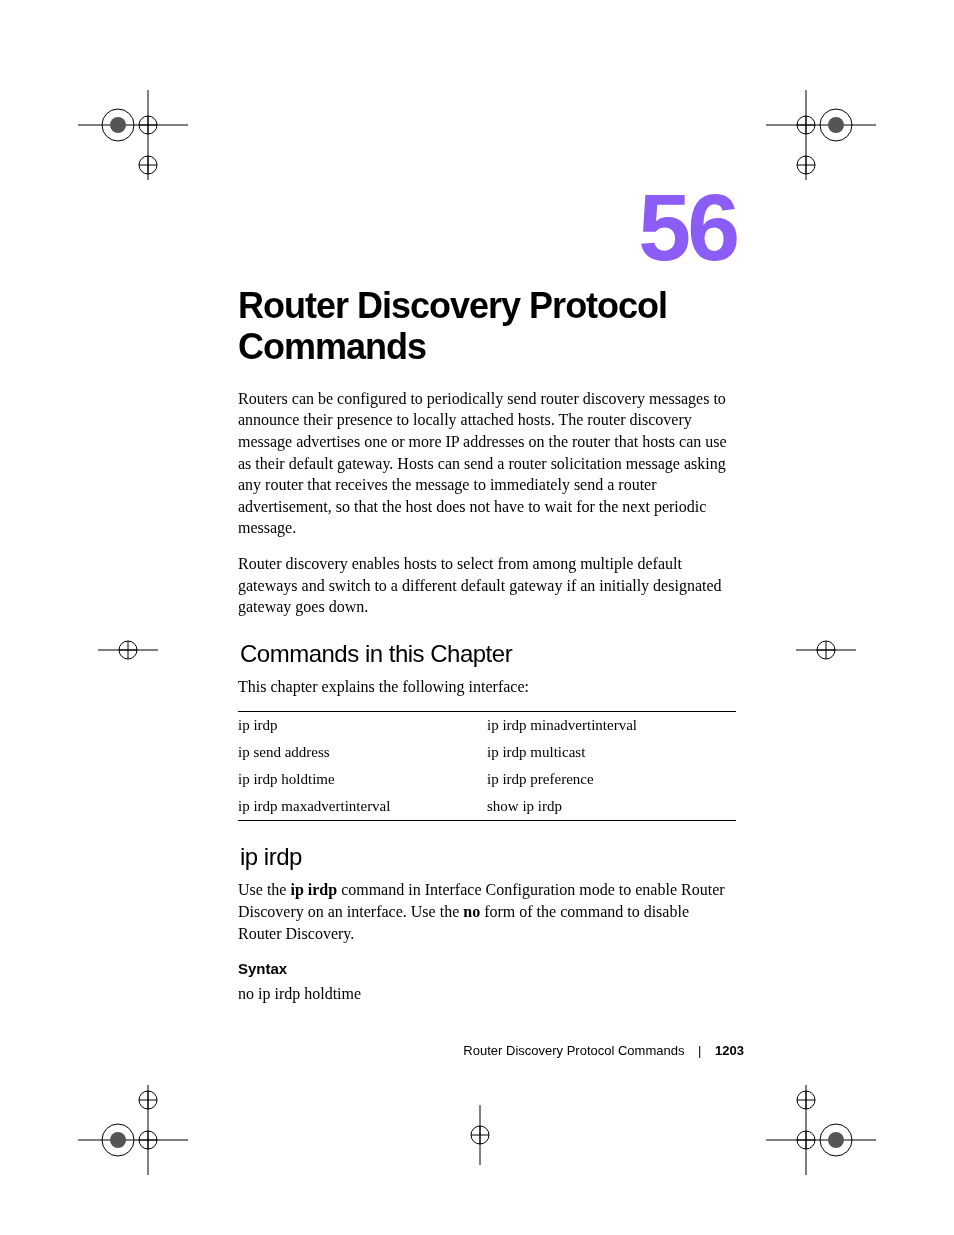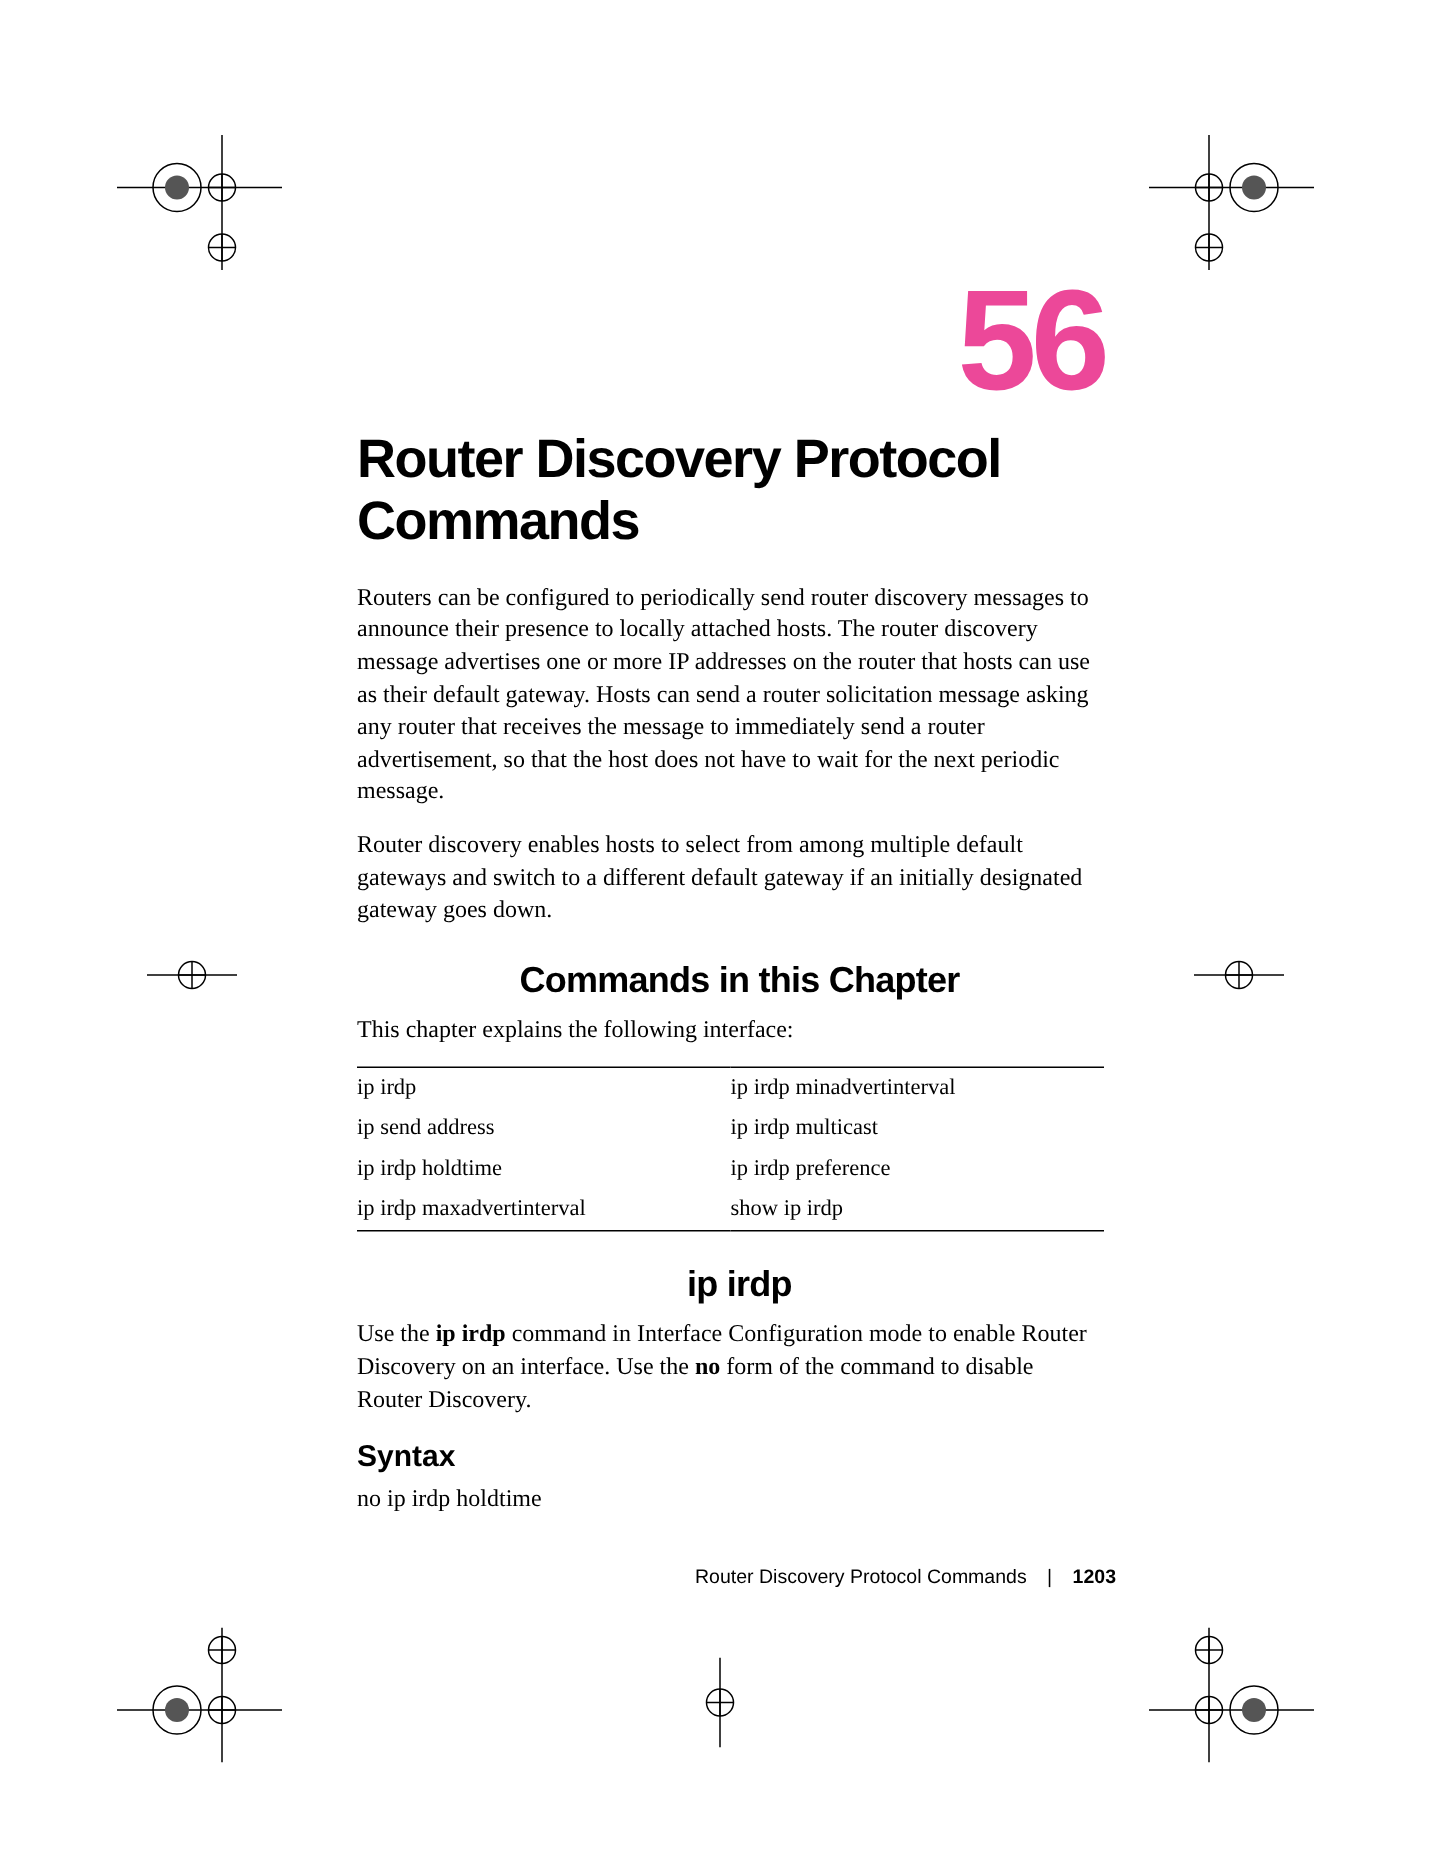--- a/index.html
+++ b/index.html
@@ -21,51 +21,50 @@
   .content {
     position: absolute;
     left: 238px;
     top: 180px;
     width: 498px;
   }
   .chapter-number {
     font-family: "Helvetica Neue", Helvetica, Arial, sans-serif;
     font-weight: 800;
     font-size: 95px;
-    color: #ec4899;
+    color: #8b5cf6;
     text-align: right;
     letter-spacing: -4px;
     margin: 0 0 10px 0;
     line-height: 1;
   }
   h1.chapter-title {
     font-family: "Helvetica Neue", Helvetica, Arial, sans-serif;
     font-weight: 600;
     font-size: 36px;
     letter-spacing: -1px;
     margin: 10px 0 20px 0;
     line-height: 1.15;
   }
   p.body {
     font-size: 16px;
     line-height: 1.35;
     margin: 0 0 14px 0;
   }
   h2.section {
     font-family: "Helvetica Neue", Helvetica, Arial, sans-serif;
+    font-weight: 400;
+    font-size: 24px;
+    margin: 22px 0 8px 2px;
+    letter-spacing: -0.5px;
+  }
+  h3.subsection {
+    font-family: "Helvetica Neue", Helvetica, Arial, sans-serif;
     font-weight: 700;
-    font-size: 24px;
-    margin: 22px 0 8px 12px;
-    letter-spacing: -0.5px;
-    text-align: center;
-  }
-  h3.subsection {
-    font-family: "Helvetica Neue", Helvetica, Arial, sans-serif;
-    font-weight: 700;
-    font-size: 20px;
+    font-size: 15px;
     margin: 16px 0 6px 0;
   }
   table.cmd-table {
     width: 100%;
     border-collapse: collapse;
     font-size: 15px;
     margin: 6px 0 10px 0;
   }
   table.cmd-table tr:first-child td {
     border-top: 1px solid #000;

